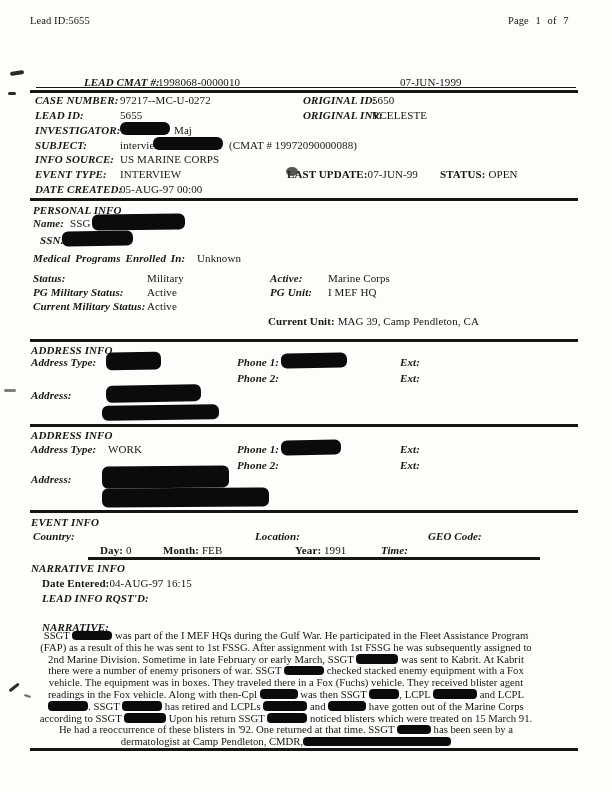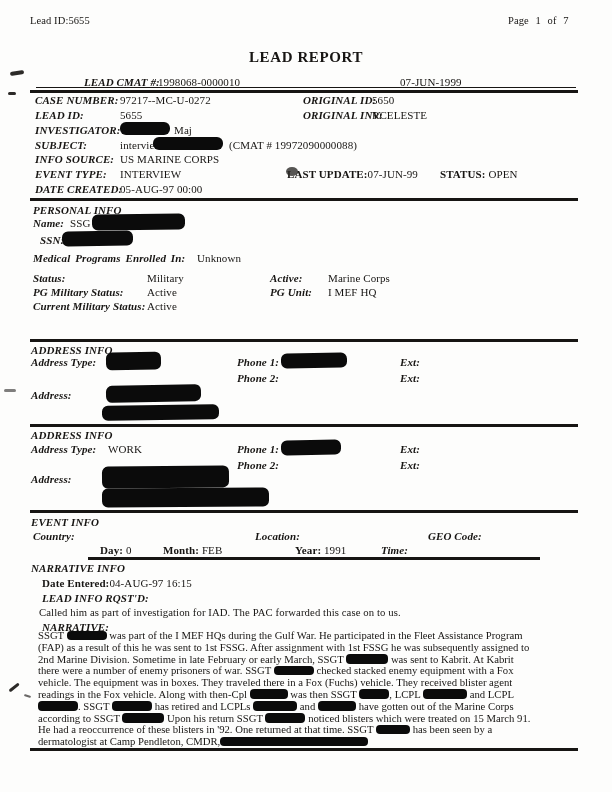--- a/index.html
+++ b/index.html
@@ -10,32 +10,31 @@
     font-family:"Liberation Serif","DejaVu Serif",serif;
   }
   .t{position:absolute;font-size:11px;line-height:1.1;white-space:nowrap;letter-spacing:.1px;}
   .b{font-weight:bold;font-style:italic;}
   .sm{font-size:10.5px;}
   .title{position:absolute;left:0;top:49px;width:612px;text-align:center;
          font-size:15px;font-weight:bold;letter-spacing:.6px;}
   .hr{position:absolute;background:#171513;}
   .rbar{position:absolute;background:#0b0b0b;border-radius:6px;}
   .redact-inline{display:inline-block;background:#0b0b0b;height:9.5px;border-radius:4px;vertical-align:-1px;}
-  .para{position:absolute;white-space:normal;font-size:10.7px;line-height:11.8px;letter-spacing:0;}
+  .para{position:absolute;white-space:normal;font-size:10.7px;line-height:11.8px;letter-spacing:0;text-align:center;}
   .artifact{position:absolute;background:#2c2a28;border-radius:2px;}
 </style>
 </head>
 <body>
 
 <div class="page">
 
   <span class="t sm" style="left:30px;top:15px">Lead ID:5655</span>
   <span class="t sm" style="left:508px;top:15px;word-spacing:4px">Page 1 of 7</span>
 
-  <div class="title">LEAD REPORT</div>
 
   <span class="t b" style="left:84px;top:76px">LEAD CMAT #:</span>
   <span class="t" style="left:158px;top:76px">1998068-0000010</span>
   <span class="t" style="left:400px;top:76px">07-JUN-1999</span>
 
   <div class="hr" style="left:36px;top:87px;width:540px;height:1px"></div>
   <div class="hr" style="left:30px;top:90px;width:548px;height:3px"></div>
 
   <span class="t b" style="left:35px;top:94px">CASE NUMBER:</span>
   <span class="t" style="left:120px;top:94px">97217--MC-U-0272</span>
@@ -87,20 +86,21 @@
   <span class="t" style="left:328px;top:272px">Marine Corps</span>
 
   <span class="t b" style="left:33px;top:286px">PG Military Status:</span>
   <span class="t" style="left:147px;top:286px">Active</span>
   <span class="t b" style="left:270px;top:286px">PG Unit:</span>
   <span class="t" style="left:328px;top:286px">I MEF HQ</span>
 
   <span class="t b" style="left:33px;top:300px">Current Military Status:</span>
   <span class="t" style="left:147px;top:300px">Active</span>
 
+  <span class="t" style="left:268px;top:315px"><b>Current Unit:</b> <span>MAG 39, Camp Pendleton, CA</span></span>
 
   <div class="hr" style="left:30px;top:339px;width:548px;height:3px"></div>
 
   <span class="t b" style="left:31px;top:344px">ADDRESS INFO</span>
   <span class="t b" style="left:31px;top:356px">Address Type:</span>
   <div class="rbar" style="left:106px;top:352px;width:55px;height:18px;transform:rotate(-1deg)"></div>
   <span class="t b" style="left:237px;top:356px">Phone 1:</span>
   <div class="rbar" style="left:281px;top:353px;width:66px;height:15px;transform:rotate(-1deg)"></div>
   <span class="t b" style="left:400px;top:356px">Ext:</span>
   <span class="t b" style="left:237px;top:372px">Phone 2:</span>
@@ -132,21 +132,20 @@
   <span class="t" style="left:100px;top:544px"><b>Day:</b> <span>0</span></span>
   <span class="t" style="left:163px;top:544px"><b>Month:</b> <span>FEB</span></span>
   <span class="t" style="left:295px;top:544px"><b>Year:</b> <span>1991</span></span>
   <span class="t b" style="left:381px;top:544px">Time:</span>
 
   <div class="hr" style="left:88px;top:557px;width:452px;height:2.5px"></div>
 
   <span class="t b" style="left:31px;top:562px">NARRATIVE INFO</span>
   <span class="t" style="left:42px;top:577px"><b>Date Entered:</b><span>04-AUG-97 16:15</span></span>
   <span class="t b" style="left:42px;top:592px">LEAD INFO RQST'D:</span>
-  <span class="t" style="left:39px;top:607px;font-size:10.7px">Called him as part of investigation for IAD.  The PAC forwarded this case on to us.</span>
   <span class="t b" style="left:42px;top:621px">NARRATIVE:</span>
 
   <div class="para" style="left:38px;top:630px;width:496px">SSGT <span class="redact-inline" style="width: 40px;"></span> was part of the I MEF HQs during the Gulf War.  He participated in the Fleet Assistance Program (FAP) as a result of this he was sent to 1st FSSG.  After assignment with 1st FSSG he was subsequently assigned to 2nd Marine Division.  Sometime in late February or early March, SSGT <span class="redact-inline" style="width: 42px;"></span> was sent to Kabrit.  At Kabrit there were a number of enemy prisoners of war.  SSGT <span class="redact-inline" style="width: 40px;"></span> checked stacked enemy equipment with a Fox vehicle.  The equipment was in boxes.  They traveled there in a Fox (Fuchs) vehicle.  They received blister agent readings in the Fox vehicle.  Along with then-Cpl <span class="redact-inline" style="width: 38px;"></span> was then SSGT <span class="redact-inline" style="width: 30px;"></span>, LCPL <span class="redact-inline" style="width: 44px;"></span> and LCPL <span class="redact-inline" style="width: 40px;"></span>.  SSGT <span class="redact-inline" style="width: 40px;"></span> has retired and LCPLs <span class="redact-inline" style="width: 44px;"></span> and <span class="redact-inline" style="width: 38px;"></span> have gotten out of the Marine Corps according to SSGT <span class="redact-inline" style="width: 42px;"></span>  Upon his return SSGT <span class="redact-inline" style="width: 40px;"></span> noticed blisters which were treated on 15 March 91.  He had a reoccurrence of these blisters in '92.  One returned at that time.  SSGT <span class="redact-inline" style="width: 34px;"></span> has been seen by a dermatologist at Camp Pendleton, CMDR,<span class="redact-inline" style="width: 148px;"></span></div>
 
   <div class="hr" style="left:30px;top:748px;width:548px;height:2.5px"></div>
 
   <div class="artifact" style="left:10px;top:71px;width:14px;height:3.5px;transform:rotate(-8deg)"></div>
   <div class="artifact" style="left:8px;top:92px;width:8px;height:3px"></div>
   <div class="artifact" style="left:4px;top:389px;width:12px;height:2.5px;opacity:.6"></div>
   <div class="artifact" style="left:8px;top:686px;width:12px;height:2.5px;transform:rotate(-38deg)"></div>

